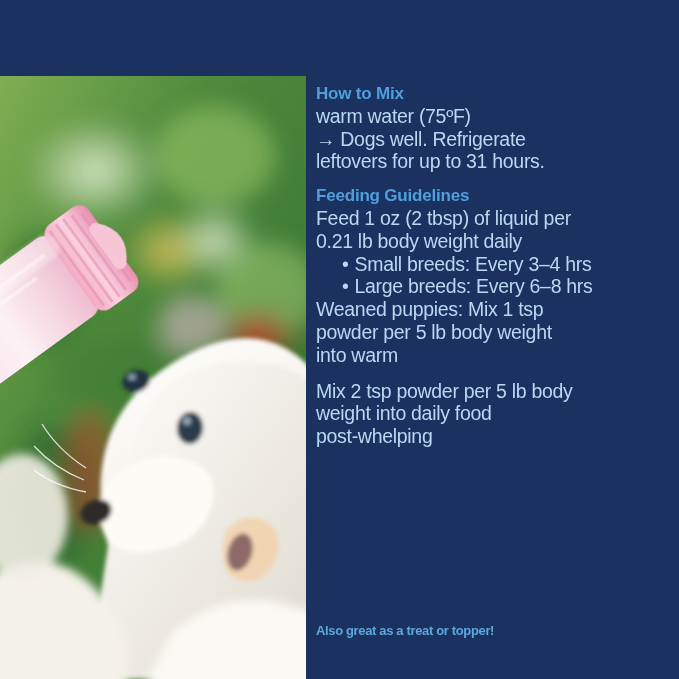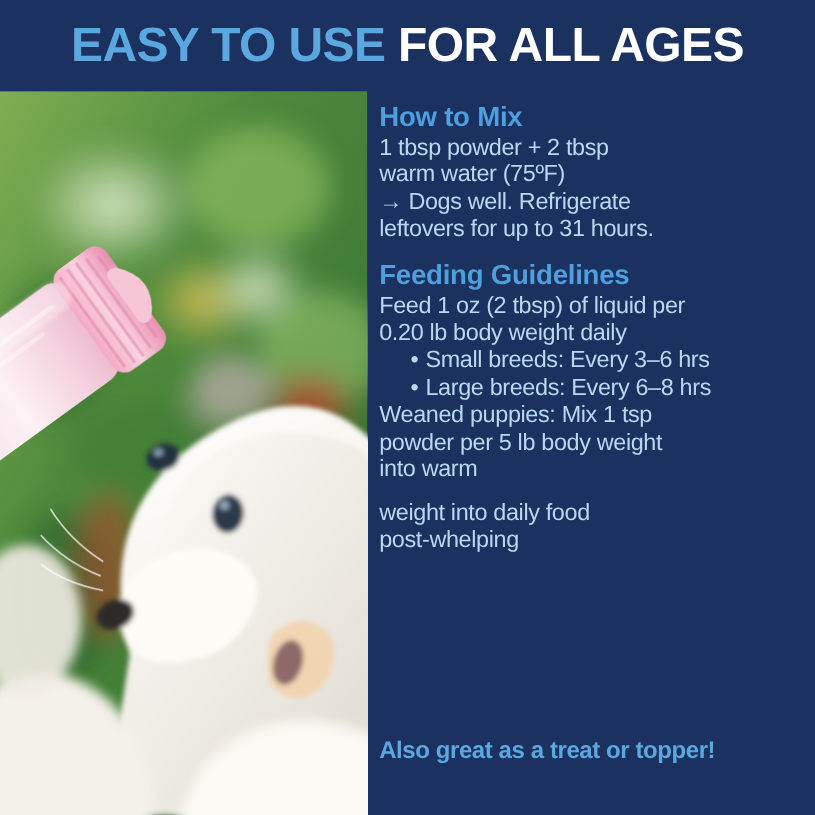--- a/index.html
+++ b/index.html
@@ -48,21 +48,21 @@
   
   .content {
     position: absolute;
     left: 316px; top: 84px;
     width: 358px; height: 595px;
   }
   .section { margin-bottom: 13px; }
   .sec-head {
     color: #4f9fdc;
     font-weight: bold;
-    font-size: 23px;
+    font-size: 17px;
     line-height: 1.16;
     letter-spacing: -0.2px;
     margin-bottom: 1px;
   }
   .sec-line {
     color: #b9d9f0;
     font-size: 19.5px;
     line-height: 1.17;
     letter-spacing: -0.3px;
     white-space: nowrap;
@@ -74,36 +74,30 @@
     letter-spacing: -0.3px;
     white-space: nowrap;
     padding-left: 26px;
   }
   .bullet-dot { margin-right: 6px; }
   .footer-line {
     position: absolute;
     left: 0; bottom: 41px;
     color: #5ba7e0;
     font-weight: bold;
-    font-size: 20px;
+    font-size: 13px;
     letter-spacing: -0.35px;
     white-space: nowrap;
   }
 </style>
 </head>
 <body>
 
 <div class="poster">
 
-  <div class="header">
-    <div class="header-title">
-      <span class="title-accent">EASY TO USE</span>
-      <span class="title-plain">FOR ALL AGES</span>
-    </div>
-  </div>
 
   <div class="photo">
     <svg viewBox="0 0 306 603" preserveAspectRatio="xMidYMid slice">
       <defs>
         <linearGradient id="bgGreen" x1="0" y1="0" x2="1" y2="1">
           <stop offset="0%" stop-color="#7fae53"></stop>
           <stop offset="35%" stop-color="#4f8a3c"></stop>
           <stop offset="70%" stop-color="#3d7a34"></stop>
           <stop offset="100%" stop-color="#2e6b2c"></stop>
         </linearGradient>
@@ -215,41 +209,41 @@
         <path d="M84 404 q-30 -12 -50 -34"></path>
         <path d="M86 416 q-32 -6 -52 -22"></path>
       </g>
     </svg>
   </div>
 
   <div class="content">
 
     <div class="section">
       <div class="sec-head">How to Mix</div>
-      <div class="sec-line">1 tbsp powder + 2 tbsp</div>
       <div class="sec-line">warm water (75ºF)</div>
       <div class="sec-line"> → Dogs well. Refrigerate</div>
       <div class="sec-line">leftovers for up to 31 hours.</div>
     </div>
 
     <div class="section">
       <div class="sec-head">Feeding Guidelines</div>
       <div class="sec-line">Feed 1 oz (2 tbsp) of liquid per</div>
-      <div class="sec-line">0.20 lb body weight daily</div>
+      <div class="sec-line">0.21 lb body weight daily</div>
       <div class="bullet-line">
-        <span class="bullet-dot">•</span><span>Small breeds: Every 3–6 hrs</span>
+        <span class="bullet-dot">•</span><span>Small breeds: Every 3–4 hrs</span>
       </div>
       <div class="bullet-line">
         <span class="bullet-dot">•</span><span>Large breeds: Every 6–8 hrs</span>
       </div>
       <div class="sec-line">Weaned puppies: Mix 1 tsp</div>
       <div class="sec-line">powder per 5 lb body weight</div>
       <div class="sec-line">into warm</div>
     </div>
 
     <div class="section">
+      <div class="sec-line">Mix 2 tsp powder per 5 lb body</div>
       <div class="sec-line">weight into daily food</div>
       <div class="sec-line">post-whelping</div>
     </div>
 
     <div class="footer-line">Also great as a treat or topper!</div>
   </div>
 </div>
 
 </body></html>

